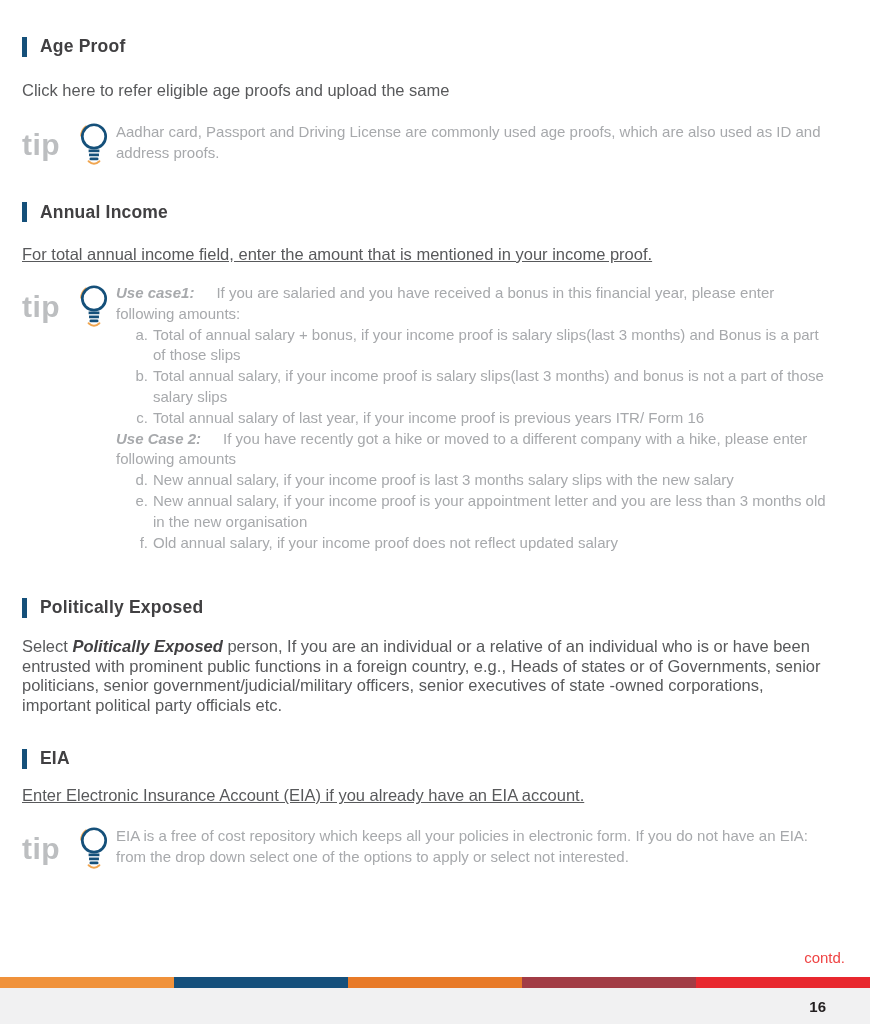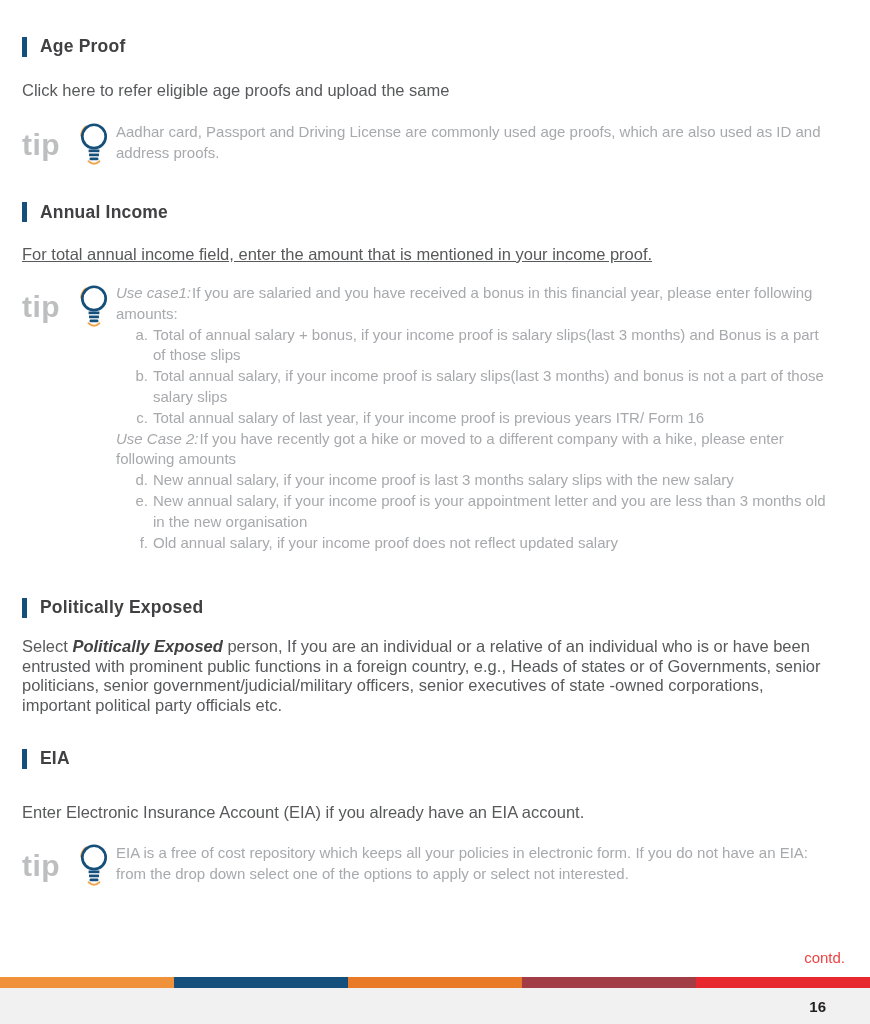--- a/index.html
+++ b/index.html
@@ -41,35 +41,35 @@
     letter-spacing: 0.5px;
   }
   .tip-bulb { margin-top: 1px; display: flex; justify-content: center; }
   .tip-text {
     font-size: 15px;
     color: #A7A9AC;
     line-height: 21px;
     padding-right: 2px;
     margin-top: 2px;
   }
-  .uc-label { font-weight: normal; font-style: italic; margin-right: 1px; }
+  .uc-label { font-weight: bold; font-style: italic; margin-right: 22px; }
   .uc-line { line-height: 20.8px; }
   .uc-item { display: flex; padding-left: 14px; line-height: 20.8px; }
   .uc-marker { min-width: 18px; text-align: right; margin-right: 5px; flex: 0 0 auto; }
   .uc-item-text { flex: 1 1 auto; }
 
   .mt-p1 { margin-top: 24px; }
   .mt-tip1 { margin-top: 18px; }
   .mt-h2 { margin-top: 32px; }
   .mt-p2 { margin-top: 22px; text-decoration: underline; }
   .mt-tip2 { margin-top: 17px; }
   .mt-h3 { margin-top: 44px; }
   .mt-p3 { margin-top: 19px; }
   .mt-h4 { margin-top: 33px; }
-  .mt-p4 { margin-top: 34px; }
+  .mt-p4 { margin-top: 17px; text-decoration: underline; }
   .mt-tip3 { margin-top: 17px; }
 
   .contd {
     position: absolute;
     right: 25px;
     bottom: 58px;
     font-size: 15px;
     color: #ef4444;
   }
   .stripe {

